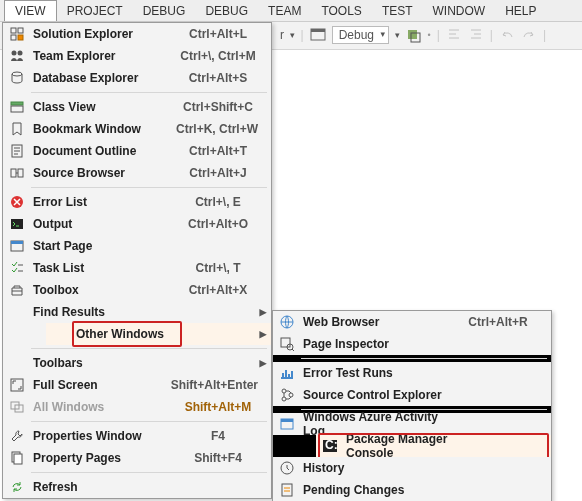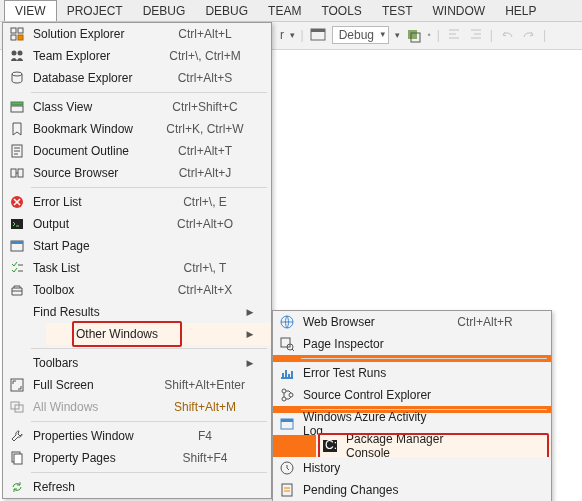--- a/index.html
+++ b/index.html
@@ -3,29 +3,29 @@
 <meta charset="utf-8">
 <style>
 * { box-sizing: border-box; margin: 0; padding: 0; font-family: "Segoe UI", Arial, sans-serif; font-size: 12px; }
 body { background: #fff; width: 582px; height: 501px; overflow: hidden; position: relative; color: #222; }
 .menubar { display: flex; background: #eee; border-bottom: 1px solid #ccc; height: 22px; align-items: center; padding-left: 4px; }
 .menubar-item { padding: 3px 10px; color: #333; cursor: default; }
 .menubar-item.active { background: #fff; border: 1px solid #999; border-bottom: none; }
 .toolbar-bg { position: absolute; left: 0; right: 0; top: 22px; height: 28px; background: #f2f2f2; border-bottom: 1px solid #d6d6d6; }
 .toolbar-bg .tb { position: absolute; top: 4px; display: flex; align-items: center; gap: 6px; color: #555; }
 .menu { position: absolute; left: 2px; top: 22px; width: 270px; background: #f3f3f3; border: 1px solid #9a9a9a; box-shadow: 2px 2px 4px rgba(0,0,0,0.2); }
-.menu-item { display: flex; align-items: center; height: 22px; padding: 0 16px 0 4px; background: #f3f3f3; position: relative; }
+.menu-item { display: flex; align-items: center; height: 22px; padding: 0 3px 0 4px; background: #f3f3f3; position: relative; font-weight: bold; }
 .menu-item.hover { background: #fef4e9; margin-left: 43px; }
 .menu-item.disabled { color: #a0a0a0; }
 .mi-icon { width: 20px; height: 16px; display: flex; align-items: center; justify-content: center; }
 .mi-label { flex: 1; padding-left: 6px; }
 .mi-short { color: #555; min-width: 80px; text-align: center; }
 .mi-arrow { width: 10px; text-align: center; color: #555; }
 .sep { height: 1px; background: #d6d6d6; margin: 3px 4px 3px 28px; }
-.submenu { position: absolute; left: 272px; top: 310px; width: 280px; background: #f97316; border: 1px solid #9a9a9a; box-shadow: 2px 2px 4px rgba(0,0,0,0.2); }
+.submenu { position: absolute; left: 272px; top: 310px; width: 280px; background: #000000; border: 1px solid #9a9a9a; box-shadow: 2px 2px 4px rgba(0,0,0,0.2); }
 .highlight-red { border: 2px solid #c22; border-radius: 2px; position: absolute; pointer-events: none; }
 .ico { width:16px; height:16px; }
 .tri { font-size: 9px; }
 </style>
 </head>
 <body>
 
 <div class="menubar">
   <span class="menubar-item active">VIEW</span>
   <span class="menubar-item">PROJECT</span>

